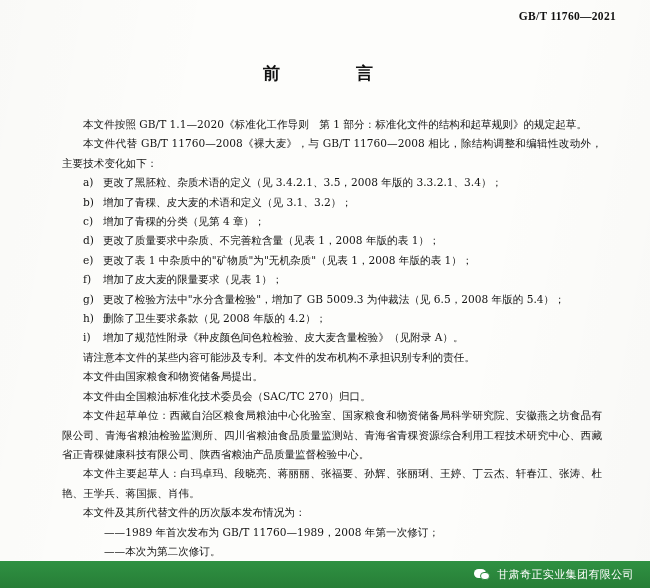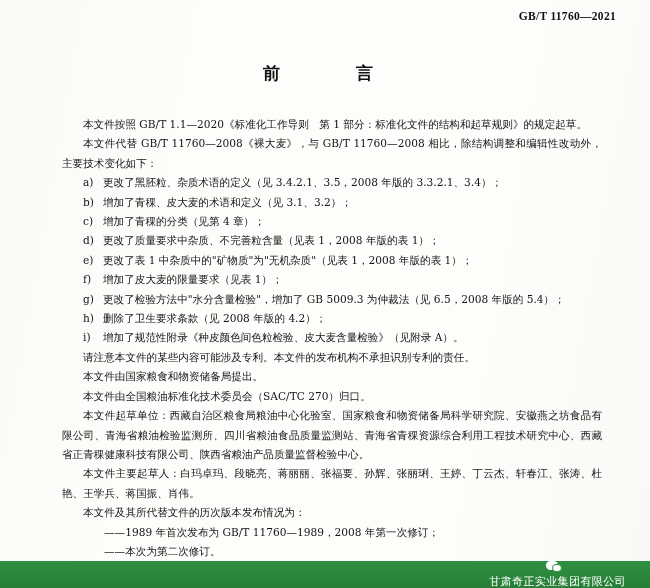--- a/index.html
+++ b/index.html
@@ -86,22 +86,21 @@
     height: 27px;
     background: #2e8b3f;
     background: linear-gradient(180deg, #2f9142 0%, #277e37 100%);
     display: flex;
     align-items: center;
     justify-content: flex-end;
   }
   .footer-bar .wm-wrap {
     display: flex;
     align-items: center;
-    padding-right: 24px;
-    flex-direction: column;
+    padding-right: 16px;
   }
   .wm-icon {
     width: 17px;
     height: 14px;
     margin-right: 6px;
     position: relative;
     display: inline-block;
   }
   .wm-icon .b1, .wm-icon .b2 {
     position: absolute;

